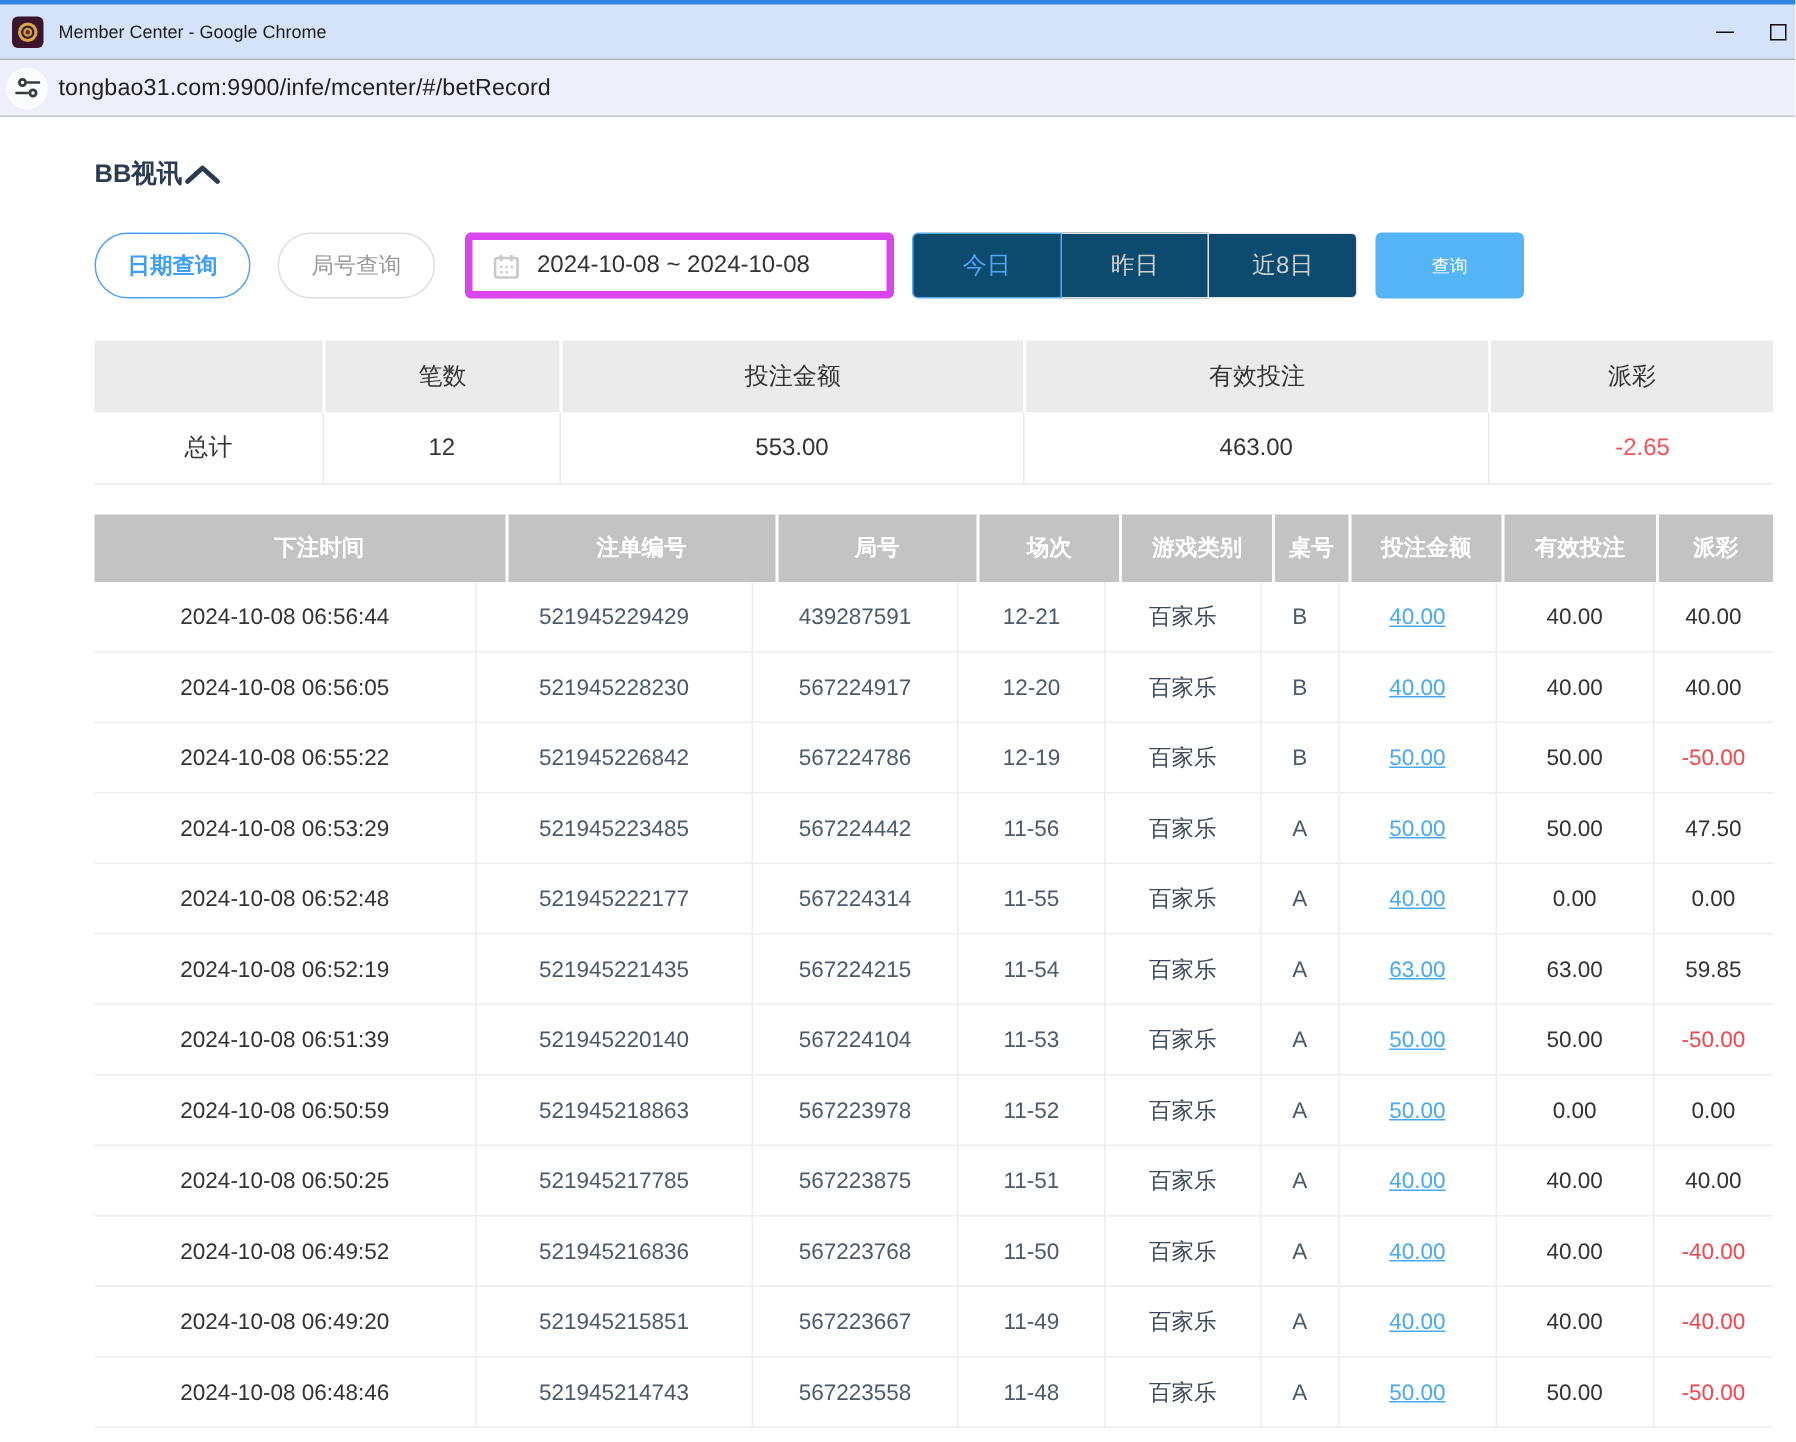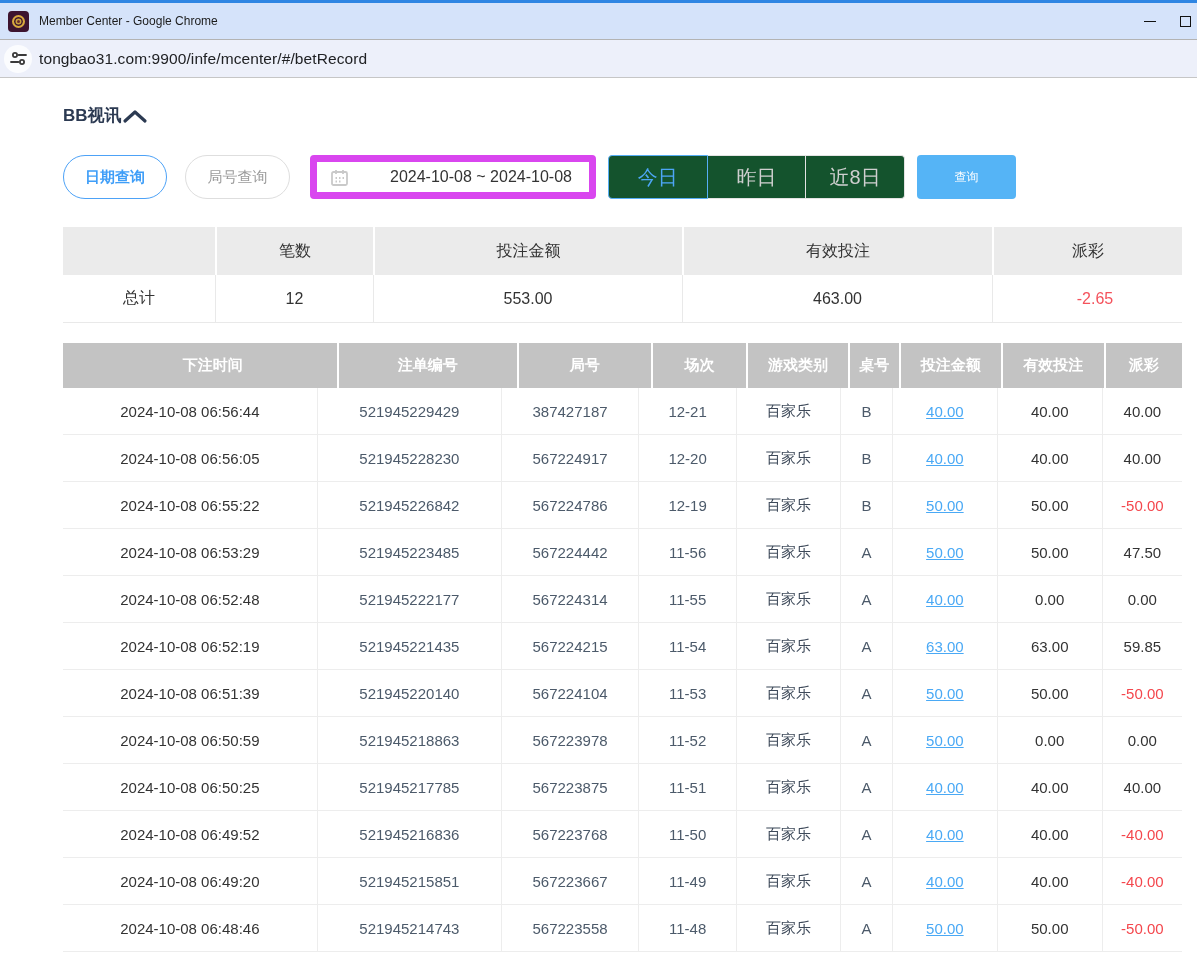--- a/index.html
+++ b/index.html
@@ -21,24 +21,24 @@
 
   
   .content { width:1119px; margin-left:63px; }
   .panel-head { margin-top:26px; display:flex; align-items:center; padding-right:14px; }
   .panel-title { font-size:17px; font-weight:bold; color:#2c3a52; }
 
   .filters { margin-top:28px; display:flex; align-items:center; height:44px; }
   .pill { height:44px; border-radius:22px; display:flex; align-items:center; justify-content:center; font-size:15px; cursor:pointer; background:#fff; }
   .pill.active { width:104px; border:1px solid #4da2f7; color:#3f9ef8; font-weight:bold; }
   .pill.idle { width:105px; margin-left:18px; border:1px solid #dedede; color:#9a9a9a; }
-  .datebox { height:44px; width:286px; margin-left:20px; border:7px solid #d946ef; border-radius:4px; display:flex; align-items:center; padding-left:14px; background:#fff; cursor:pointer;gap:30px; }
+  .datebox { height:44px; width:286px; margin-left:20px; border:5px solid #d946ef; border-radius:4px; display:flex; align-items:center; padding-left:14px; background:#fff; cursor:pointer; }
   .datebox .dtext { font-size:16px; color:#333; margin-left:12px; }
   .segmented { height:44px; width:297px; margin-left:12px; display:flex; border-radius:4px; }
-  .seg { flex:1; display:flex; align-items:center; justify-content:center; font-size:20px; border:1px solid #e3e3e3; border-left-width:0; color:#cfcfcf; cursor:pointer; background:#14532d; }
+  .seg { flex:1; display:flex; align-items:center; justify-content:center; font-size:16px; border:1px solid #e3e3e3; border-left-width:0; color:#cfcfcf; cursor:pointer; background:#0c4a6e; }
   .seg:first-child { border-left-width:1px; border-radius:4px 0 0 4px; }
   .seg:last-child { border-radius:0 4px 4px 0; }
   .seg.selected { border:1px solid #56aef5; color:#4da6f6; }
   .searchbtn { height:44px; width:99px; margin-left:12px; background:#55b4f6; border:none; border-radius:4px; color:#fff; font-size:12px; display:flex; align-items:center; justify-content:center; cursor:pointer; font-family:inherit; }
 
   
   .stable { margin-top:28px; width:1119px; }
   .srow { display:flex; height:48px; }
   .srow.shead { background:#ebebeb; }
   .scell { display:flex; align-items:center; justify-content:center; font-size:16px; color:#333; }
@@ -153,21 +153,21 @@
       <div class="bc c4">游戏类别</div>
       <div class="bc c5">桌号</div>
       <div class="bc c6">投注金额</div>
       <div class="bc c7">有效投注</div>
       <div class="bc c8">派彩</div>
     </div>
     <div id="bet-rows">
   <div class="brow bdata">
     <div class="bc c0">2024-10-08 06:56:44</div>
     <div class="bc c1 slate">521945229429</div>
-    <div class="bc c2 slate">387427187</div>
+    <div class="bc c2 slate">439287591</div>
     <div class="bc c3 slate">12-21</div>
     <div class="bc c4 game">百家乐</div>
     <div class="bc c5 slate">B</div>
     <div class="bc c6">
             <span class="betlink">40.00</span>
           </div>
     <div class="bc c7">40.00</div>
     <div class="bc c8 payout">40.00</div>
   </div>
 

